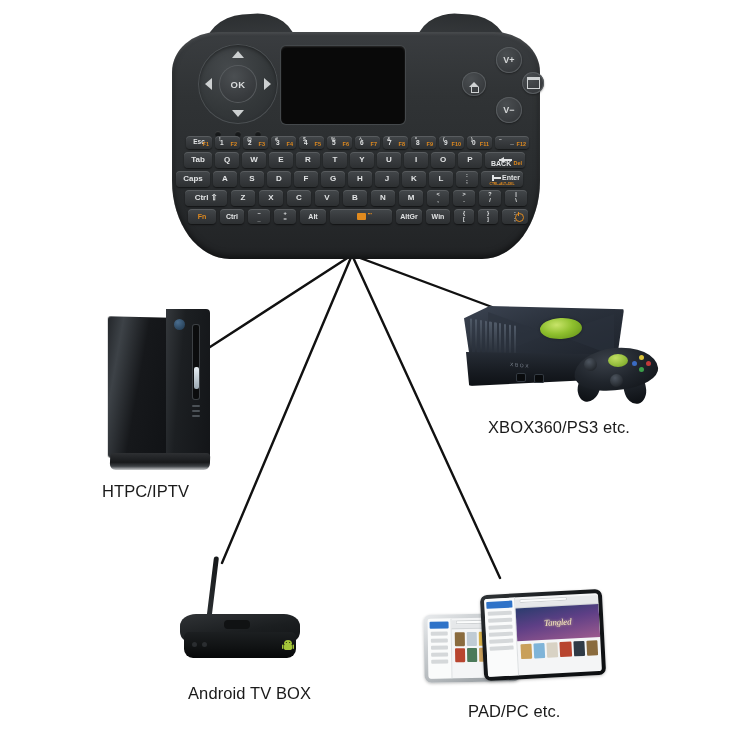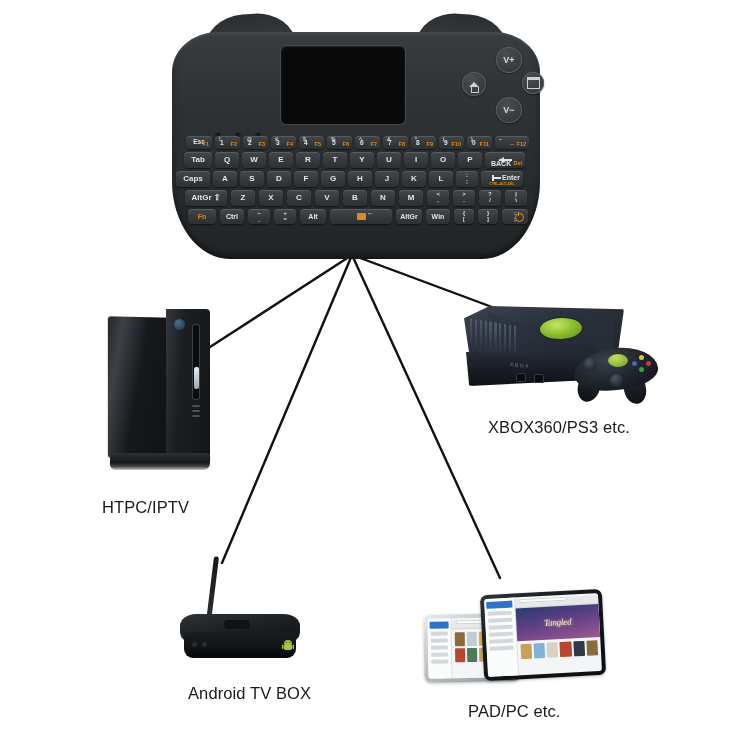--- a/index.html
+++ b/index.html
@@ -236,21 +236,21 @@
   .pc-front .glow {
     position:absolute; left: 27.5px; top: 58px; width: 5px; height: 22px;
     background: linear-gradient(180deg,#e7eef3,#9aa8b2); border-radius: 2px;
   }
   .pc-front .dots { position:absolute; left: 26px; top: 96px; display:flex; flex-direction:column; gap:3px; }
   .pc-front .dots i { display:block; width:8px; height:2px; background:#4b5156; border-radius:1px; }
   .pc-front .logo {
     position:absolute; left: 8px; top: 10px; width: 11px; height: 11px;
     border-radius: 50%; background: radial-gradient(circle at 35% 30%, #4a6d8e, #1d3449);
   }
-  #htpc-label { left: 102px; top: 498px; }
+  #htpc-label { left: 102px; top: 482px; }
 
   
   #xbox { left: 458px; top: 300px; width: 210px; height: 110px; }
   .xb-top {
     position:absolute; left: 6px; top: 6px; width: 160px; height: 56px;
     background: linear-gradient(160deg,#3c4452 0%,#2b323d 40%,#1d222a 100%);
     clip-path: polygon(16% 0%, 100% 6%, 96% 86%, 4% 100%, 0% 22%);
     border-radius: 6px;
   }
   .xb-front {
@@ -389,20 +389,27 @@
     </g>
   </svg>
 
   <div id="keyboard">
     <div class="kb-shoulder left"></div>
     <div class="kb-shoulder right"></div>
     <div class="kb-body"></div>
 
     <div class="kb-top">
 
+      <div class="dpad">
+        <span class="arr up"></span>
+        <span class="arr down"></span>
+        <span class="arr left"></span>
+        <span class="arr right"></span>
+        <div class="ok">OK</div>
+      </div>
 
       <div class="touchpad"></div>
 
       <div class="leds">
         <span class="led"></span>
         <span class="led"></span>
         <span class="led"></span>
       </div>
 
       <div class="rbtn vplus">V+</div>
@@ -554,21 +561,21 @@
               <span>;</span>
             </span>
           </div>
           <div class="key enter">
             <span class="main" style="position: absolute; right: 3px; top: 3px;"><span class="enter-arrow"></span><span style="font-size: 7px;">Enter</span></span>
             <span class="sub">CTRL+ALT+DEL</span>
           </div>
         </div>
       <div class="krow row4">
           <div class="key shift">
-            <span class="main">AltGr ⇧</span>
+            <span class="main">Ctrl ⇧</span>
           </div>
           <div class="key ltr">
             <span class="main">Z</span>
           </div>
           <div class="key ltr">
             <span class="main">X</span>
           </div>
           <div class="key ltr">
             <span class="main">C</span>
           </div>

